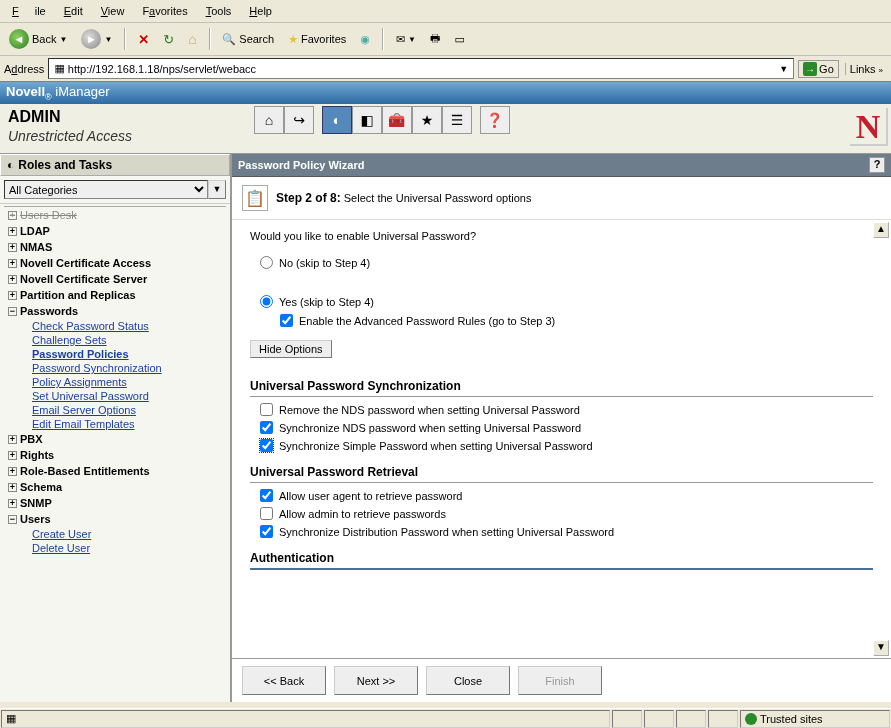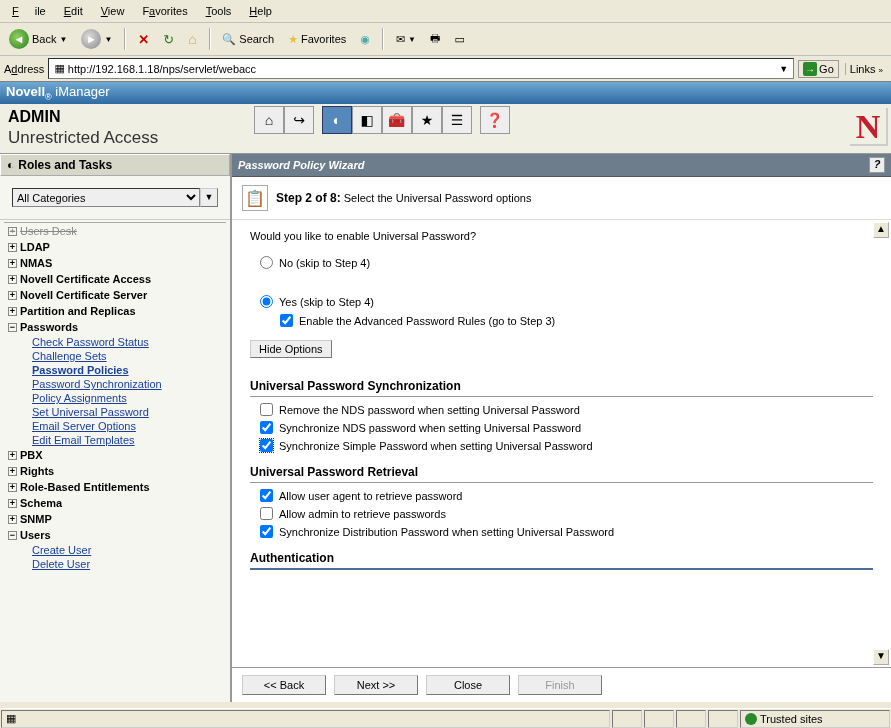--- a/index.html
+++ b/index.html
@@ -16,51 +16,51 @@
 .addrrow { background:#ece9d8; padding:2px 4px; border-bottom:1px solid #808080; display:flex; align-items:center; gap:4px; }
 .addrinput { flex:1; display:flex; align-items:center; border:1px inset #808080; background:#fff; height:21px; padding:0 2px; }
 .addrinput input { flex:1; border:none; outline:none; font-size:11px; }
 .drop { width:15px; text-align:center; cursor:pointer; color:#000; font-size:9px; }
 .gobtn { border:1px solid #999; padding:1px 4px; display:flex; align-items:center; gap:2px; cursor:pointer; }
 .linkslbl { padding:0 4px; border-left:1px solid #aaa; margin-left:2px; }
 .brandbar { background:linear-gradient(#6fa9d2,#2e6aa3); color:#fff; padding:2px 6px; height:22px; display:flex; align-items:center; }
 .brandbar span { color:#fff; font-size:13px; }
 .admin-strip { background:#efefe3; border-bottom:1px solid #999; position:relative; height:50px; }
 .admin-strip .adm { font-weight:bold; font-size:16px; padding:4px 8px 0 8px; }
-.admin-strip .ua { font-size:17px; padding:2px 8px; color:#333; }
+.admin-strip .ua { font-size:14px; padding:2px 8px; color:#333;font-style:italic; }
 .icon-tray { position:absolute; left:254px; top:2px; display:flex; gap:0; }
 .tray-btn { width:30px; height:28px; border:1px solid #999; background:#eee; display:flex; align-items:center; justify-content:center; font-size:14px; cursor:pointer; }
 .tray-btn.active { background:#5588bb; color:#fff; border-color:#336; }
 .bigN { position:absolute; right:3px; top:4px; width:38px; height:38px; color:#c51f2d; font-family:"Times New Roman",serif; font-size:34px; font-weight:bold; text-align:center; border-right:2px solid #ccc; border-bottom:2px solid #ccc; }
 .body-split { display:flex; height:548px; }
 .leftpane { width:232px; border-right:2px inset #999; background:#f6f6f0; display:flex; flex-direction:column; }
 .roles-head { background:#d6d6c9; border:1px outset #fff; padding:3px 6px; font-weight:bold; font-size:12px; display:flex; align-items:center; gap:4px; }
-.catselect { margin:12px; display:flex; }
+.catselect { margin:4px; display:flex; }
 .catselect select { flex:1; font-size:11px; border:1px inset #888; }
 .tree { padding:2px 4px; overflow:auto; border-top:1px solid #ccc; font-size:11px; }
 .tree .node { padding:2px 2px 2px 4px; display:flex; align-items:center; gap:3px; cursor:pointer; font-weight:bold; }
 .tree .pm { width:9px; height:9px; border:1px solid #888; font-size:9px; line-height:7px; text-align:center; display:inline-block; }
 .tree .child { padding:1px 0 1px 28px; color:#1a3f9c; text-decoration:underline; cursor:pointer; font-size:11px; display:block; }
 .tree .child.cur { font-weight:bold; }
 .rightpane { flex:1; background:#fff; position:relative; display:flex; flex-direction:column; }
-.wiz-head { background:#6d7d8c; color:#fff; font-weight:bold; padding:3px 6px; display:flex; align-items:center; justify-content:space-between; border-bottom:1px solid #555;font-style:italic; }
+.wiz-head { background:#6d7d8c; color:#fff; font-weight:bold; padding:3px 6px; display:flex; align-items:center; justify-content:space-between; border-bottom:1px solid #555; }
 .wiz-head .q { width:16px; height:16px; border:1px solid #999; background:#eee; color:#000; text-align:center; font-size:11px; cursor:pointer; }
 .step-row { display:flex; align-items:center; gap:8px; padding:8px 10px; border-bottom:1px solid #ddd; }
 .step-row .sicon { width:26px; height:26px; border:1px solid #aaa; display:flex; align-items:center; justify-content:center; font-size:16px; }
 .step-row b { font-size:12px; }
 .content-area { flex:1; overflow:auto; position:relative; }
 .content-inner { padding:10px 18px 6px 18px; font-size:11px; }
 .radio-row { display:flex; align-items:center; gap:6px; margin:6px 0 6px 10px; }
 .check-row { display:flex; align-items:center; gap:6px; margin:5px 0 5px 10px; }
 .sub-check { margin-left:30px; }
 .btn-flat { background:#eee; border:1px outset #ccc; padding:2px 8px; font-size:11px; cursor:pointer; margin:8px 0; }
 .sect-head { font-weight:bold; font-size:12px; border-bottom:1px solid #999; padding:3px 0; margin:10px 0 6px 0; }
 .scroll-arrow { position:absolute; right:2px; width:16px; height:16px; background:#ece9d8; border:1px outset #fff; text-align:center; font-size:10px; }
 .wiz-btnbar { border-top:1px solid #999; padding:7px 10px; display:flex; gap:8px; }
-.wiz-btnbar button { width:84px; height:20px; font-size:11px; border:1px outset #ccc; background:#eee; cursor:pointer; }
+.wiz-btnbar button { width:84px; height:29px; font-size:11px; border:1px outset #ccc; background:#eee; cursor:pointer; }
 .wiz-btnbar button.disabled { color:#999; }
 .statusbar { position:absolute; bottom:0; left:0; right:0; height:20px; background:#ece9d8; border-top:1px solid #fff; display:flex; align-items:center; font-size:11px; }
 .statusbar .cell { border:1px inset #ccc; height:18px; margin:0 1px; padding:0 4px; display:flex; align-items:center; gap:3px; }
 .statusbar .flex { flex:1; }
 .statusbar .w30 { width:30px; }
 .greencirc { width:12px; height:12px; border-radius:50%; background:#2a8a2a; display:inline-block; }
 </style>
 </head>
 <body>
 

